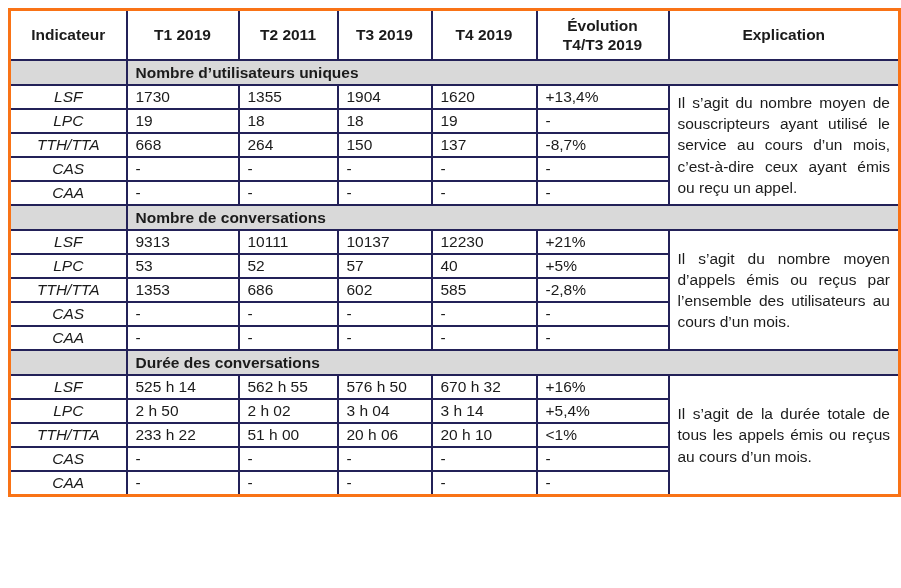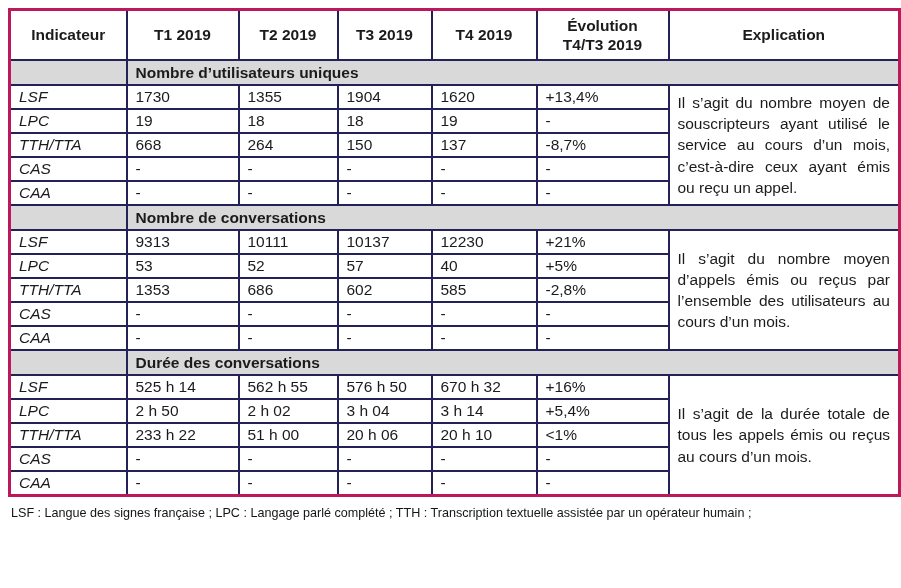--- a/index.html
+++ b/index.html
@@ -12,21 +12,21 @@
     font-family: "Liberation Sans", sans-serif;
     color: #1b1b1b;
   }
   .page {
     padding: 8px 0 0 8px;
   }
   table.stats {
     border-collapse: collapse;
     table-layout: fixed;
     width: 890px;
-    border: 3px solid #be185d;
+    border: 3px solid #f97316;
   }
   table.stats th,
   table.stats td {
     border: 2px solid #232158;
     font-size: 15.5px;
     padding: 1px 8px;
     overflow: hidden;
     vertical-align: middle;
   }
   table.stats thead th {
@@ -43,20 +43,21 @@
   }
   td.section-title {
     font-weight: bold;
     font-size: 16px;
     text-align: left;
     padding-left: 9px;
   }
   td.row-label {
     font-style: italic;
     height: 20px;
+    text-align: center;
   }
   td.value-cell {
     text-align: left;
     height: 20px;
   }
   td.explication-cell {
     font-size: 15px;
     line-height: 1.36;
     text-align: justify;
     padding: 3px 10px;
@@ -81,21 +82,21 @@
         <col style="width:99px">
       <col style="width:94px">
         <col style="width:105px">
         <col style="width:132px">
       <col style="width:231px">
     </colgroup>
     <thead>
       <tr>
         <th>Indicateur</th>
         <th>T1 2019</th>
-        <th>T2 2019</th>
+        <th>T2 2011</th>
         <th>T3 2019</th>
         <th>T4 2019</th>
         <th>Évolution
 T4/T3 2019</th>
         <th>Explication</th>
       </tr>
     </thead>
     <tbody>
 
       <tr class="section-row">
@@ -233,15 +234,14 @@
         <td class="value-cell">-</td>
         <td class="value-cell">-</td>
         <td class="value-cell">-</td>
         <td class="value-cell">-</td>
       </tr>
 
     </tbody>
   </table>
 
   <div class="footnote">
-    <div>LSF : Langue des signes française ; LPC : Langage parlé complété ; TTH : Transcription textuelle assistée par un opérateur humain ;</div>
   </div>
 </div>
 
 </body></html>

